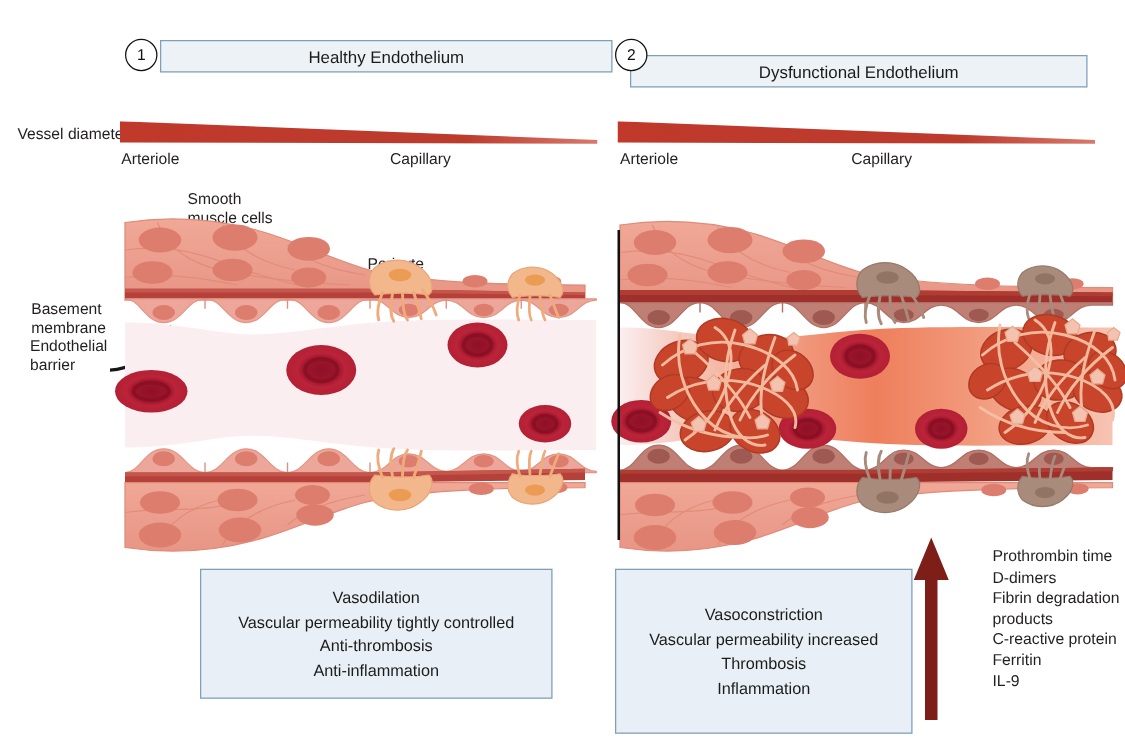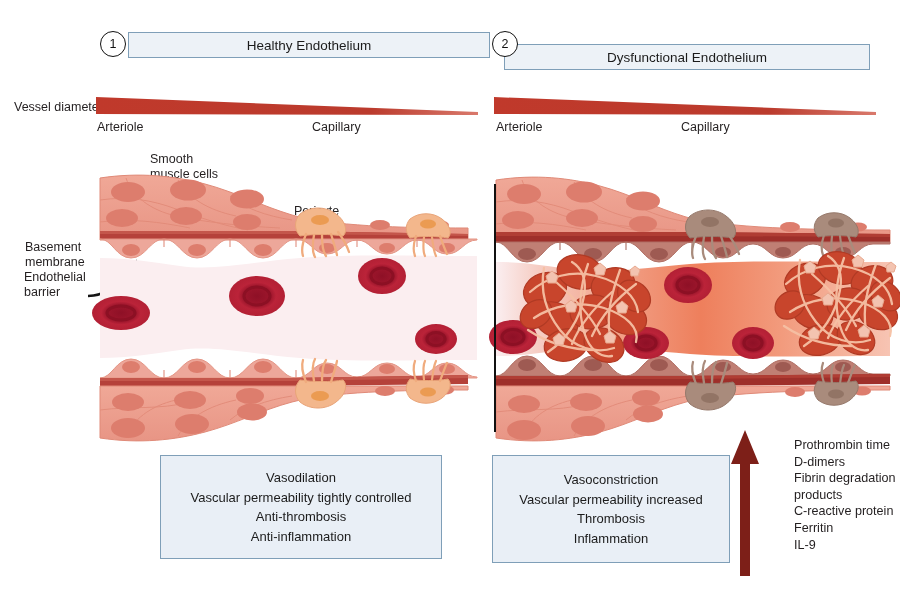--- a/index.html
+++ b/index.html
@@ -539,21 +539,21 @@
     <line x1="495" y1="184" x2="495" y2="432" stroke="#111111" stroke-width="2"></line>
   </svg>
 
   <div class="abs outbox" style="left:160px;top:455px;width:282px;height:104px;">
     <div>Vasodilation</div>
     <div>Vascular permeability tightly controlled</div>
     <div>Anti-thrombosis</div>
     <div>Anti-inflammation</div>
   </div>
 
-  <div class="abs outbox" style="left:492px;top:455px;width:238px;height:108px;">
+  <div class="abs outbox" style="left:492px;top:455px;width:238px;height:132px;">
     <div>Vasoconstriction</div>
     <div>Vascular permeability increased</div>
     <div>Thrombosis</div>
     <div>Inflammation</div>
   </div>
 
   <svg class="abs" style="left:730px;top:430px;" width="32" height="146" viewBox="0 0 32 146">
     <polygon points="15,0 29,34 20,34 20,146 10,146 10,34 1,34" fill="#7d1f18"></polygon>
   </svg>
 

